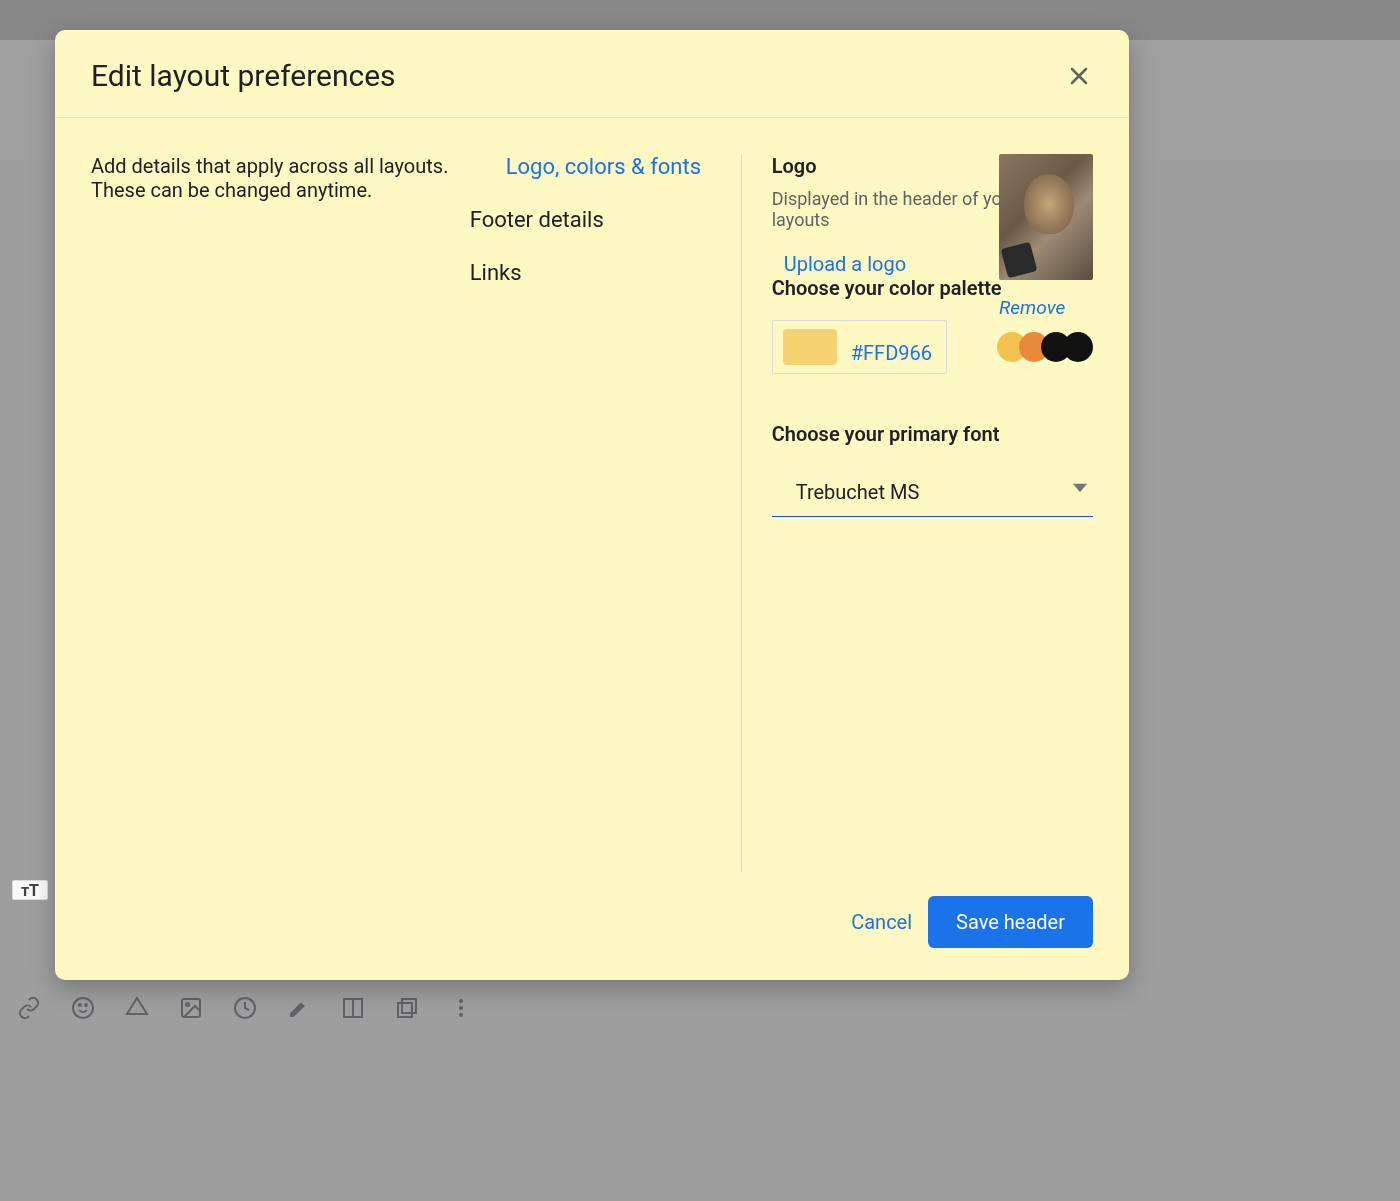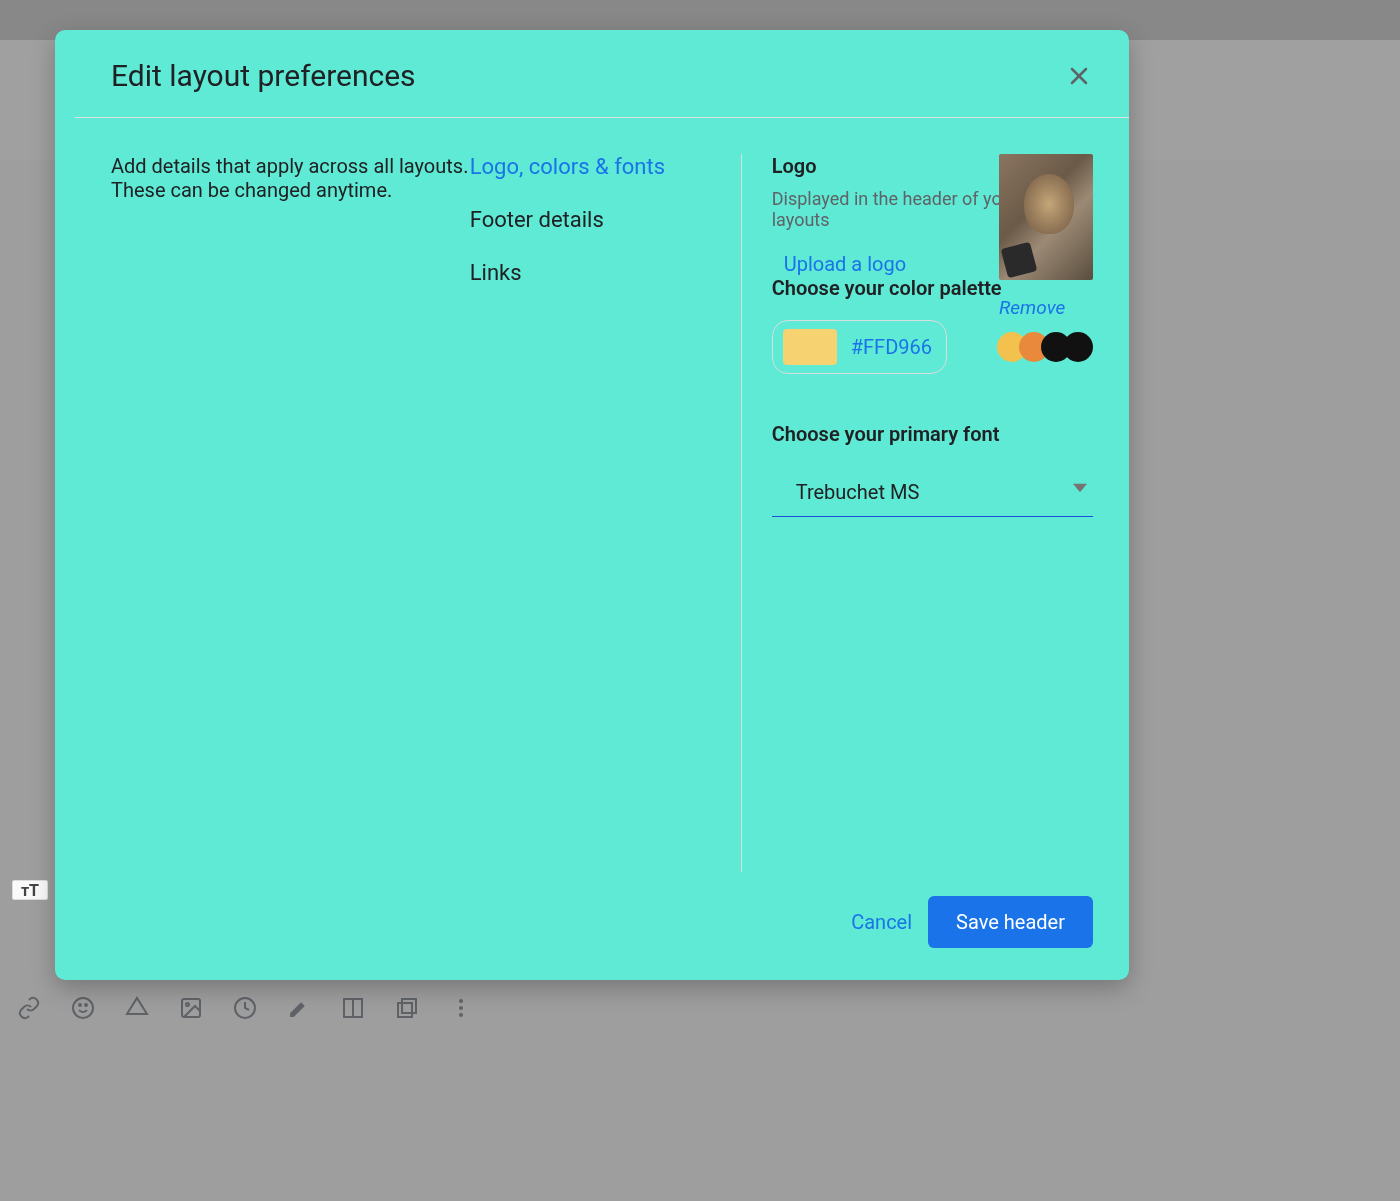--- a/index.html
+++ b/index.html
@@ -30,26 +30,25 @@
       right: 0;
       height: 120px;
       background: #a0a0a0;
     }
     .modal {
       position: absolute;
       top: 30px;
       left: 55px;
       width: 1074px;
       height: 950px;
-      background: #5eead4;
+      background: #fef9c3;
       border-radius: 10px;
       box-shadow: 0 8px 24px rgba(0,0,0,0.25);
       display: flex;
       flex-direction: column;
-      padding-left: 20px;
     }
     .modal-header {
       display: flex;
       align-items: center;
       justify-content: space-between;
       padding: 28px 36px 24px 36px;
       border-bottom: 1px solid #e0e0e0;
     }
     .modal-title {
       font-size: 30px;
@@ -89,20 +88,21 @@
     }
     .sidebar-item {
       font-size: 22px;
       color: #202124;
       padding: 0 0 28px 0;
       cursor: pointer;
       font-weight: 400;
     }
     .sidebar-item.active {
       color: #1a73e8;
+      margin-left: 36px;
     }
     .main {
       flex: 1;
       padding-left: 30px;
       position: relative;
     }
     .section-title {
       font-size: 20px;
       font-weight: 600;
       color: #202124;
@@ -166,23 +166,23 @@
     .section-block {
     }
     .color-row {
       display: flex;
       align-items: center;
       gap: 50px;
       margin-top: 20px;
     }
     .color-input {
       display: flex;
-      align-items: center;
+      align-items: flex-end;
       border: 1px solid #dadce0;
-      border-radius: 16px;
+      border-radius: 2px;
       padding: 8px 14px 8px 10px;
       gap: 14px;
     }
     .color-swatch {
       width: 54px;
       height: 36px;
       border-radius: 4px;
     }
     .color-hex {
       color: #1a73e8;

